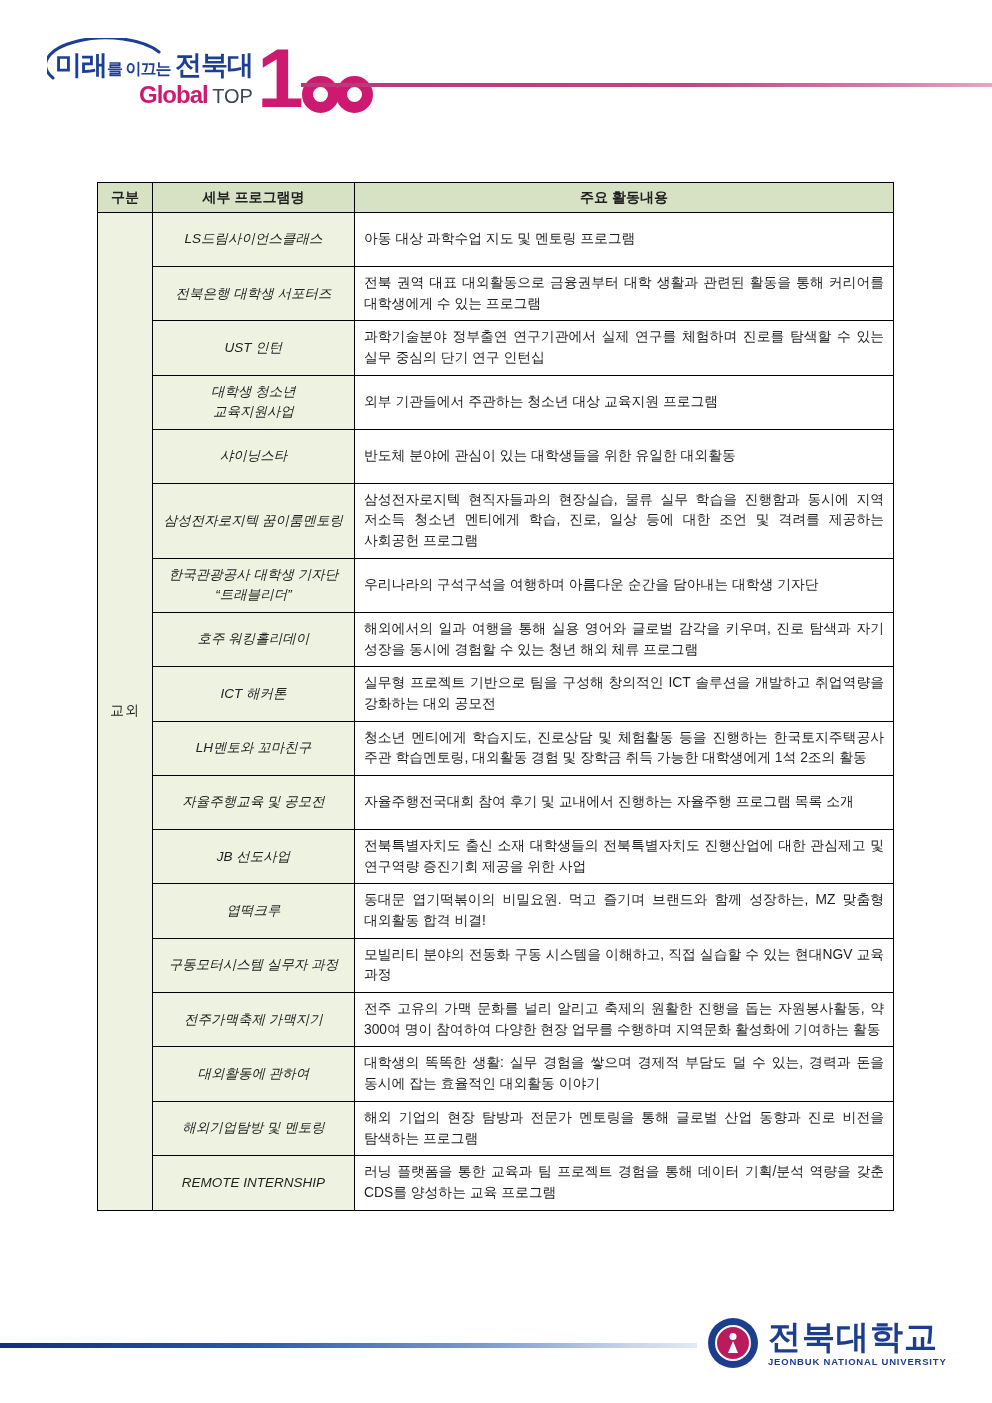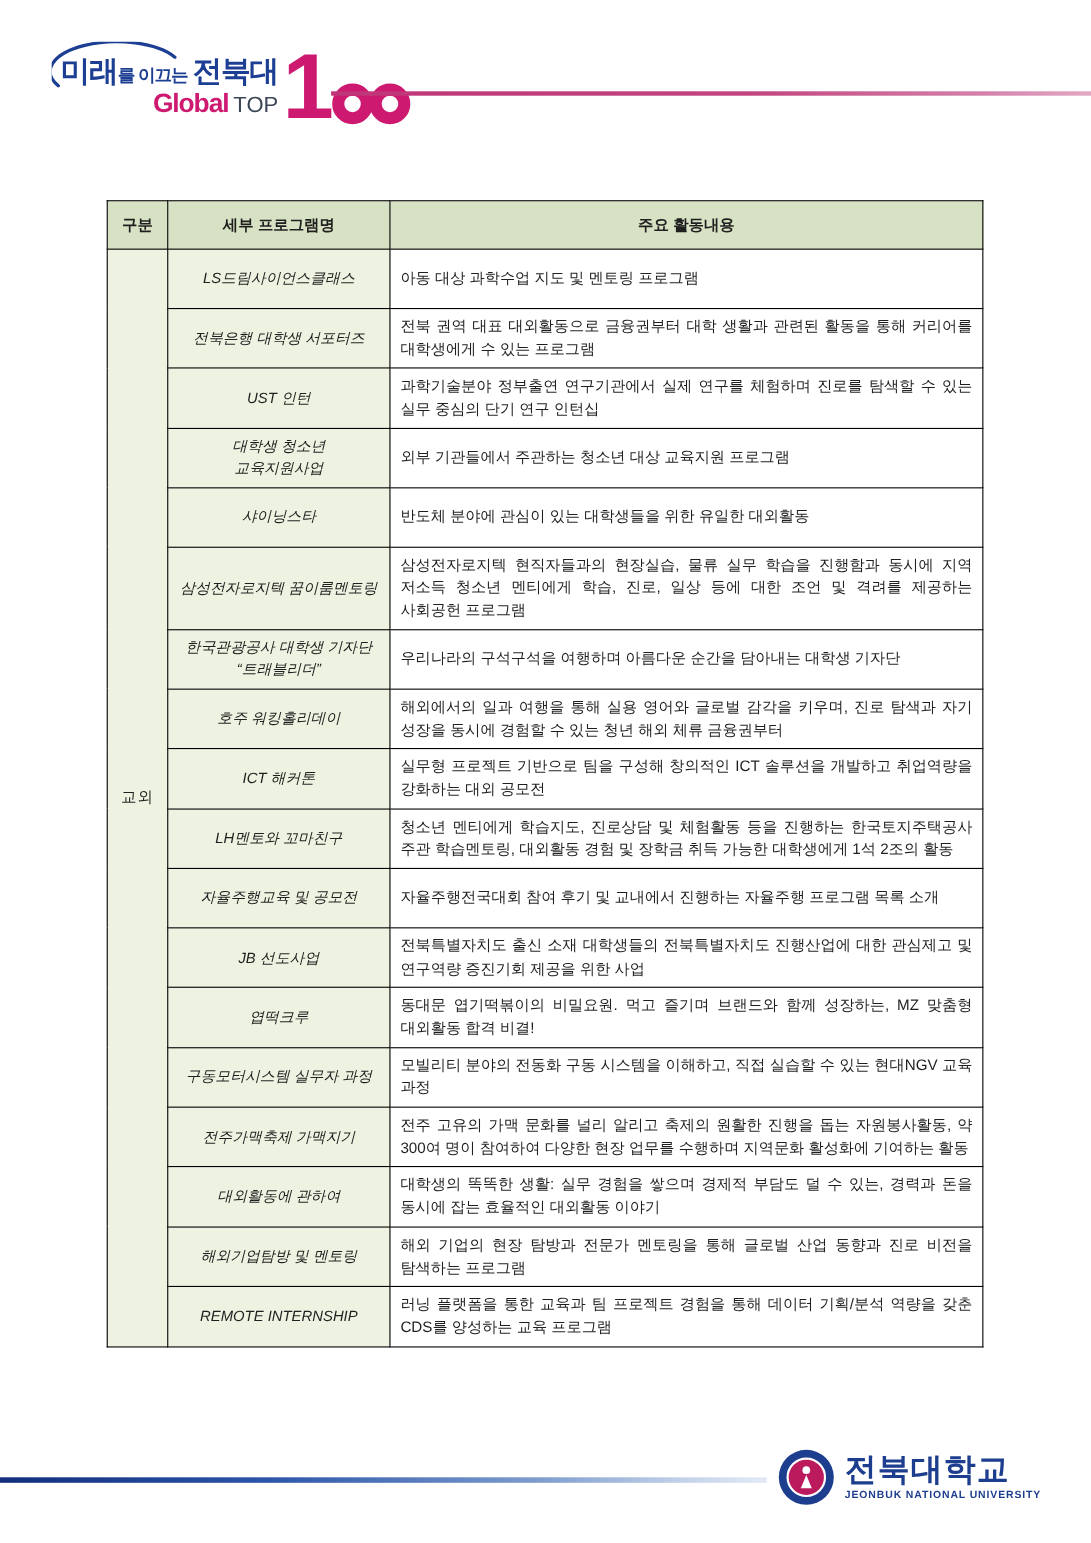--- a/index.html
+++ b/index.html
@@ -32,42 +32,42 @@
   .brand-num .ring + .ring{margin-left:-3px;}
   .top-rule{position:absolute;left:301px;top:83px;width:691px;height:4px;
     background:linear-gradient(to right,#bf3579 0%,#c2447f 55%,#d37fa9 85%,#e3a8c4 100%);}
 
   
   table.program{position:absolute;left:97px;top:182px;width:796px;border-collapse:collapse;table-layout:fixed;}
   table.program col.c1{width:55px;}
   table.program col.c2{width:202px;}
   table.program col.c3{width:539px;}
   table.program th, table.program td{border:1px solid #000;vertical-align:middle;}
-  table.program thead tr{height:44px;}
+  table.program thead tr{height:30px;}
   table.program th{background:var(--th-green);font-size:14px;font-weight:bold;text-align:center;}
   table.program tbody tr{height:54px;}
   td.cat{background:var(--cell-green);text-align:center;font-size:14px;letter-spacing:1px;}
   td.name{background:var(--cell-green);text-align:center;font-size:13.5px;padding:4px 5px;font-style:italic;}
   td.name span{white-space:pre-line;line-height:1.5;}
   td.desc{background:#ffffff;text-align:justify;font-size:13.8px;line-height:1.5;padding:6px 9px;word-break:keep-all;}
 
   
   .bottom-rule{position:absolute;left:0;top:1343px;width:697px;height:5px;
     background:linear-gradient(to right,#122e7c 0%,#2c55a9 35%,#7d9ccd 70%,#c6d4ea 90%,#e2eaf5 100%);}
   .footer-logo{position:absolute;left:708px;top:1318px;display:flex;align-items:center;}
   .emblem{position:relative;width:50px;height:50px;border-radius:50%;background:var(--footer-blue);flex:0 0 auto;}
   .emblem-inner{position:absolute;left:7px;top:7px;width:36px;height:36px;border-radius:50%;
     background:var(--emblem-crimson);border:2px solid #ffffff;}
   .emblem-glyph{position:absolute;left:50%;top:6px;transform:translateX(-50%);width:10px;height:20px;}
   .emblem-glyph::before{content:"";position:absolute;left:50%;top:0;transform:translateX(-50%);
     width:7px;height:7px;border-radius:50%;background:#ffffff;}
   .emblem-glyph::after{content:"";position:absolute;left:50%;top:8px;transform:translateX(-50%);
     width:0;height:0;border-left:5px solid transparent;border-right:5px solid transparent;border-bottom:12px solid #ffffff;}
   .footer-text{margin-left:10px;line-height:1;}
-  .uni-kr{font-size:29px;font-weight:bold;color:var(--footer-blue);letter-spacing:1px;}
+  .uni-kr{font-size:33px;font-weight:bold;color:var(--footer-blue);letter-spacing:1px;}
   .uni-en{font-size:9.5px;font-weight:bold;color:var(--footer-blue);letter-spacing:0.8px;margin-top:4px;}
 </style>
 </head>
 <body>
 
 <div class="page">
 
   <div class="brand">
     <svg class="swoosh" viewBox="0 0 120 46" aria-hidden="true">
       <path d="M 6 40 A 58 26 0 0 1 112 14" fill="none" stroke="#1c3f94" stroke-width="3" stroke-linecap="round"></path>
@@ -128,21 +128,21 @@
       <td class="name"><span>삼성전자로지텍 꿈이룸멘토링</span></td>
       <td class="desc"><span>삼성전자로지텍 현직자들과의 현장실습, 물류 실무 학습을 진행함과 동시에 지역 저소득 청소년 멘티에게 학습, 진로, 일상 등에 대한 조언 및 격려를 제공하는 사회공헌 프로그램</span></td>
     </tr>
         <tr>
       <td class="name"><span>한국관광공사 대학생 기자단
 “트래블리더”</span></td>
       <td class="desc"><span>우리나라의 구석구석을 여행하며 아름다운 순간을 담아내는 대학생 기자단</span></td>
     </tr>
         <tr>
       <td class="name"><span>호주 워킹홀리데이</span></td>
-      <td class="desc"><span>해외에서의 일과 여행을 통해 실용 영어와 글로벌 감각을 키우며, 진로 탐색과 자기 성장을 동시에 경험할 수 있는 청년 해외 체류 금융권부터</span></td>
+      <td class="desc"><span>해외에서의 일과 여행을 통해 실용 영어와 글로벌 감각을 키우며, 진로 탐색과 자기 성장을 동시에 경험할 수 있는 청년 해외 체류 프로그램</span></td>
     </tr>
         <tr>
       <td class="name"><span>ICT 해커톤</span></td>
       <td class="desc"><span>실무형 프로젝트 기반으로 팀을 구성해 창의적인 ICT 솔루션을 개발하고 취업역량을 강화하는 대외 공모전</span></td>
     </tr>
         <tr>
       <td class="name"><span>LH멘토와 꼬마친구</span></td>
       <td class="desc"><span>청소년 멘티에게 학습지도, 진로상담 및 체험활동 등을 진행하는 한국토지주택공사 주관 학습멘토링, 대외활동 경험 및 장학금 취득 가능한 대학생에게 1석 2조의 활동</span></td>
     </tr>
         <tr>

